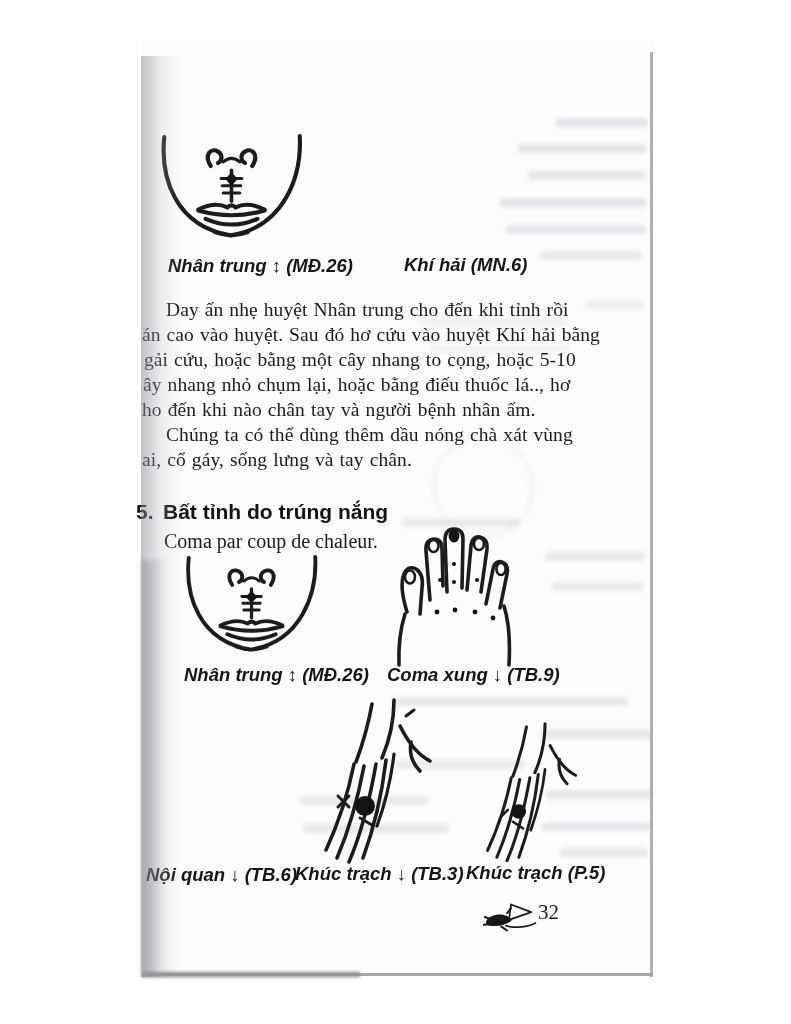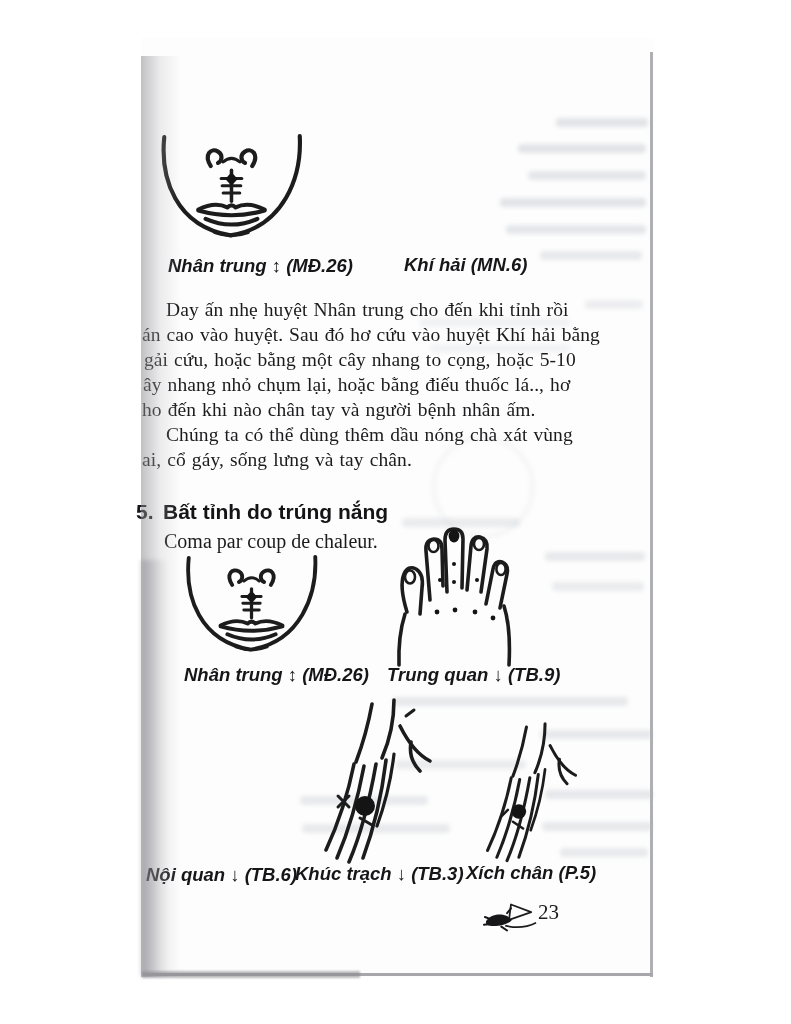--- a/index.html
+++ b/index.html
@@ -134,21 +134,21 @@
           <circle cx="92" cy="60" r="2"></circle>
         <circle cx="52" cy="92" r="2.4"></circle>
           <circle cx="70" cy="90" r="2.4"></circle>
           <circle cx="90" cy="92" r="2.4"></circle>
           <circle cx="108" cy="98" r="2.4"></circle>
       </g>
     </svg>
   </div>
 
   <div class="cap" style="left:184px;top:664px">Nhân trung ↕ (MĐ.26)</div>
-  <div class="cap" style="left:387px;top:664px">Trung quan ↓ (TB.9)</div>
+  <div class="cap" style="left:387px;top:664px">Coma xung ↓ (TB.9)</div>
 
 
   <div class="fig" style="left:316px;top:698px;width:118px;height:168px">
     <svg viewBox="0 0 118 168">
       <g fill="none" stroke="#1c1c1c" stroke-width="3.6" stroke-linecap="round">
         <path d="M56,6 C52,28 46,48 40,64"></path>
         <path d="M78,2 C78,26 72,46 66,60"></path>
         <path d="M84,28 C94,48 104,58 114,63"></path>
         <path d="M95,44 C93,56 97,66 104,73"></path>
         <path d="M90,18 l8,-6" stroke-width="3"></path>
@@ -177,32 +177,32 @@
         <path d="M70,62 C66,96 58,130 47,160"></path>
         <path d="M78,56 C75,82 69,106 61,128" stroke-width="3.2"></path>
         <path d="M40,118 l12,8 M34,104 l-8,8" stroke-width="3"></path>
       </g>
       <circle cx="47" cy="106" r="8.6" fill="#141414"></circle>
     </svg>
   </div>
 
   <div class="cap" style="left:146px;top:864px">Nội quan ↓ (TB.6)</div>
   <div class="cap" style="left:295px;top:863px">Khúc trạch ↓ (TB.3)</div>
-  <div class="cap" style="left:466px;top:862px">Xích chân (P.5)</div>
+  <div class="cap" style="left:466px;top:862px">Khúc trạch (P.5)</div>
 
   <div class="fig" style="left:482px;top:899px;width:56px;height:36px">
     <svg viewBox="0 0 58 36">
       <g fill="none" stroke="#1c1c1c" stroke-width="1.8" stroke-linejoin="round">
         <path d="M30,5 L51,13 L28,21 Z"></path>
         <path d="M24,27 C36,30 48,28 56,24"></path>
       </g>
       <path d="M5,21 C10,15 20,14 26,17 L31,21 C27,26 16,28 8,27 C4,26 3,24 5,21 Z" fill="#17171a"></path>
       <path d="M3,18 l8,3 M2,26 l9,-1 M20,28 l6,4 M26,14 l4,-5" stroke="#17171a" stroke-width="2" fill="none" stroke-linecap="round"></path>
     </svg>
   </div>
-  <div class="pagenum" style="left:538px;top:900px">23</div>
+  <div class="pagenum" style="left:538px;top:900px">32</div>
 
   <div class="shadow-left"></div>
   <div class="shadow-left-low"></div>
   <div class="edge-right"></div>
   <div class="edge-bottom"></div>
   <div class="edge-bottom-dark"></div>
 </div>
 
 </body></html>

